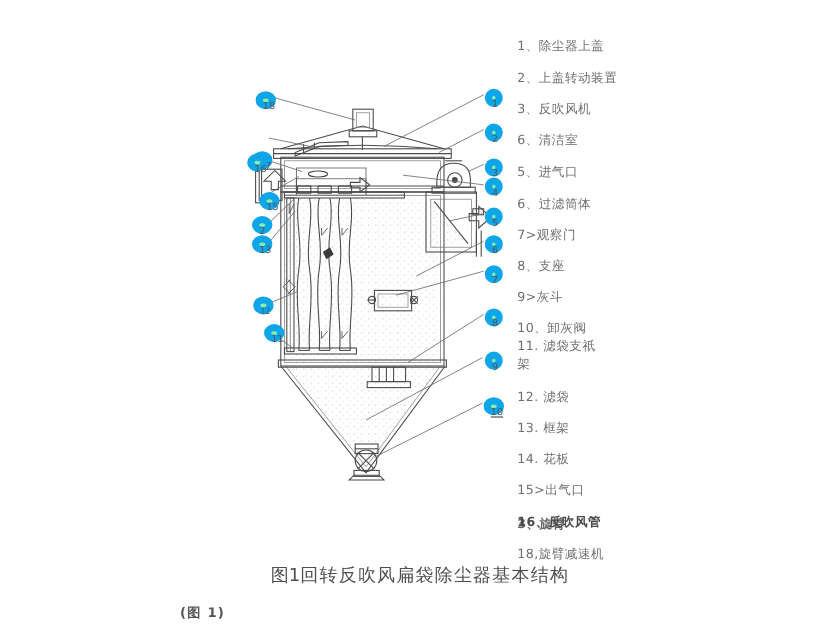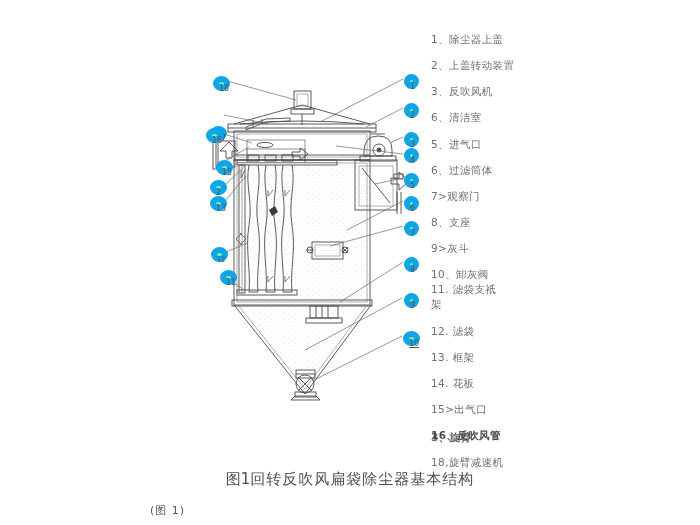--- a/index.html
+++ b/index.html
@@ -30,21 +30,21 @@
   
   #caption{
     position:absolute;left:15px;top:470px;width:592px;
     text-align:center;font-size:15px;color:#4f4f4f;
     letter-spacing:1px;
     margin-left:39px;
   }
   #caption .num{letter-spacing:0;}
   #fignote{
     position:absolute;left:150px;top:503px;
-    font-size:11px;color:#555;font-weight:normal;letter-spacing:1px;
+    font-size:11px;color:#555;font-weight:bold;letter-spacing:1px;
   }
 
   
   .callout{
     position:absolute;width:15px;height:15px;border-radius:50%;
     border:6px solid #0ea5e9;background:#86efac;
     font-size:8px;line-height:14px;text-align:right;color:#555;
     box-sizing:border-box;
   }
   .callout.wide{width:17px;}

